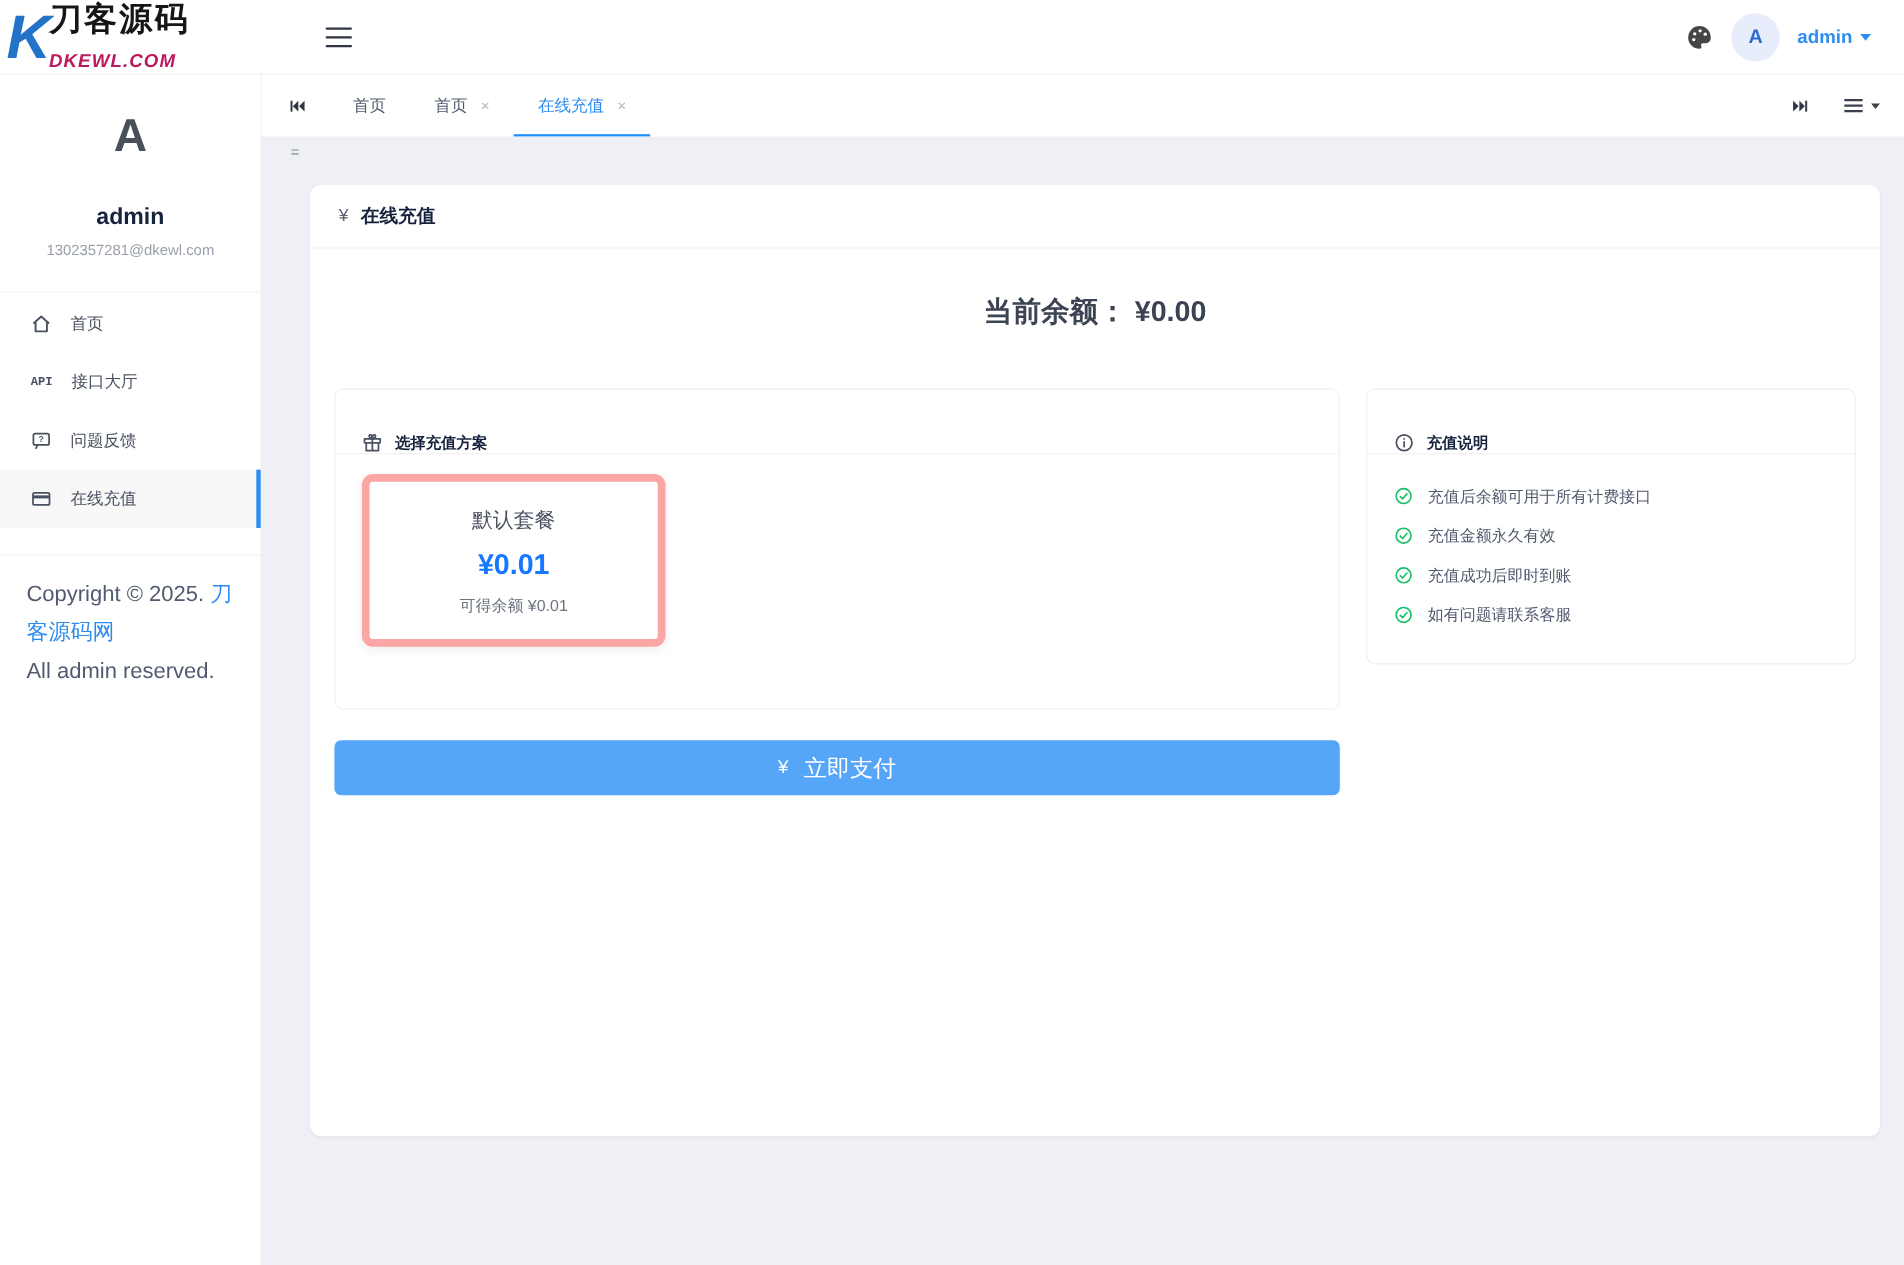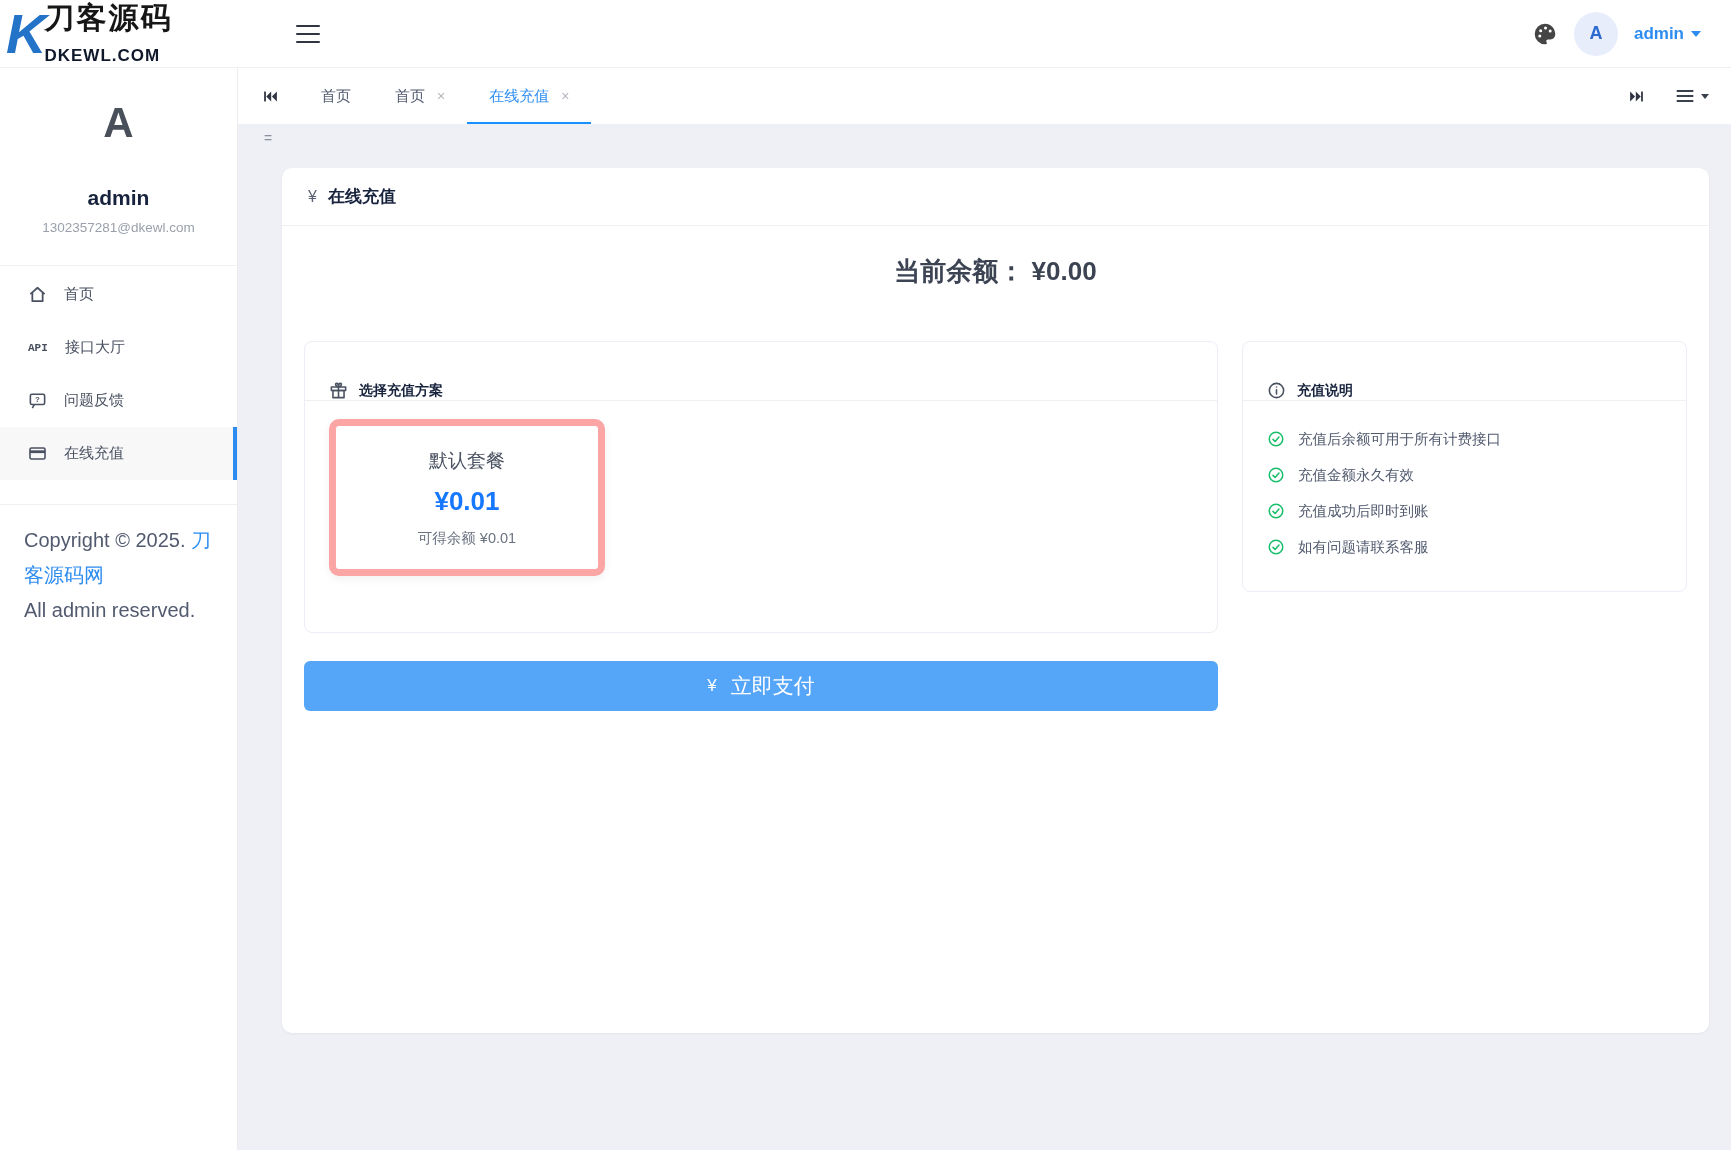--- a/index.html
+++ b/index.html
@@ -5,21 +5,21 @@
   * { margin:0; padding:0; box-sizing:border-box; }
   html,body { width:1731px; height:1150px; font-family:"Liberation Sans","DejaVu Sans",sans-serif; background:#fff; overflow:hidden; }
   .app { position:relative; width:1731px; height:1150px; }
 
   
   .header { position:absolute; top:0; left:0; right:0; height:68px; background:#fff; display:flex; align-items:center; border-bottom:1px solid #f0f0f0; z-index:3; }
   .logo { width:252px; display:flex; align-items:center; padding-left:6px; gap:2px; cursor:pointer; }
   .logo-k { font-size:56px; font-weight:900; font-style:italic; color:#2373c8; line-height:1; letter-spacing:-4px; }
   .logo-text { display:flex; flex-direction:column; line-height:1; }
   .logo-cn { font-size:30px; font-weight:900; color:#161616; letter-spacing:2px; }
-  .logo-en { font-size:17px; font-weight:800; color:#0f172a; letter-spacing:1px; margin-top:14px; }
+  .logo-en { font-size:17px; font-weight:800; font-style:italic; color:#be185d; letter-spacing:1px; margin-top:14px; }
   .hamburger { margin-left:44px; width:24px; height:18px; display:flex; flex-direction:column; justify-content:space-between; cursor:pointer; background:none; border:none; }
   .hamburger span { display:block; height:2px; background:#2f3542; border-radius:1px; }
   .header-right { margin-left:auto; display:flex; align-items:center; gap:16px; padding-right:30px; }
   .palette-btn { background:none; border:none; cursor:pointer; display:flex; }
   .avatar-sm { width:44px; height:44px; border-radius:50%; background:#e7edfb; color:#2d6ad0; font-weight:700; font-size:18px; display:flex; align-items:center; justify-content:center; cursor:pointer; }
   .admin-dd { display:flex; align-items:center; gap:7px; color:#2d8cf0; font-size:17px; font-weight:600; cursor:pointer; background:none; border:none; }
   .caret-down { width:0; height:0; border-left:5px solid transparent; border-right:5px solid transparent; border-top:6px solid #2d8cf0; }
 
   
   .sidebar { position:absolute; top:68px; left:0; width:238px; bottom:0; background:#fff; border-right:1px solid #ececec; z-index:2; }
@@ -49,21 +49,21 @@
   .tab-list-btn { background:none; border:none; cursor:pointer; display:flex; align-items:center; gap:6px; color:#2f3542; }
   .caret-dark { width:0; height:0; border-left:4px solid transparent; border-right:4px solid transparent; border-top:5px solid #3a404c; }
 
   
   .main { position:absolute; left:238px; top:124px; right:0; bottom:0; background:#eef0f5; }
   .stray { position:absolute; top:6px; left:26px; font-size:14px; color:#8a8f99; }
   .card { position:absolute; left:44px; top:44px; right:22px; height:865px; background:#fff; border-radius:10px; box-shadow:0 1px 3px rgba(0,0,0,.05); }
   .card-header { height:58px; display:flex; align-items:center; gap:11px; padding:0 26px; border-bottom:1px solid #f0f0f0; }
   .card-header .yen { font-size:16px; color:#5a6170; }
   .card-header .title { font-size:17px; font-weight:700; color:#17233d; }
-  .balance { text-align:center; margin-top:28px; font-size:26px; font-weight:700; color:#3c4353; }
+  .balance { text-align:center; margin-top:40px; font-size:26px; font-weight:700; color:#3c4353; }
   .columns { display:flex; gap:24px; margin-top:52px; padding:0 22px; align-items:flex-start; }
   .col-left { width:914px; flex:none; }
   .col-right { flex:1;border-radius:20px; }
   .section { border:1px solid #ebeef5; border-radius:8px; background:#fff; }
   .section-header { height:59px; display:flex; align-items:flex-end; gap:11px; padding:0 24px; border-bottom:1px solid #f0f0f0; font-size:14px; font-weight:700; color:#17233d; }
   .section-header svg { color:#4a5160; }
   .plan-body { padding:18px 24px 56px; }
   .plan-card { width:276px; height:157px; border:7px solid #fca5a5; border-radius:10px; box-shadow:0 3px 10px rgba(0,0,0,.06); display:flex; flex-direction:column; align-items:center; justify-content:center; gap:12px; cursor:pointer; background:#fff; }
   .plan-name { font-size:19px; color:#4a5160; }
   .plan-price { font-size:26px; font-weight:800; color:#1677ff; }

